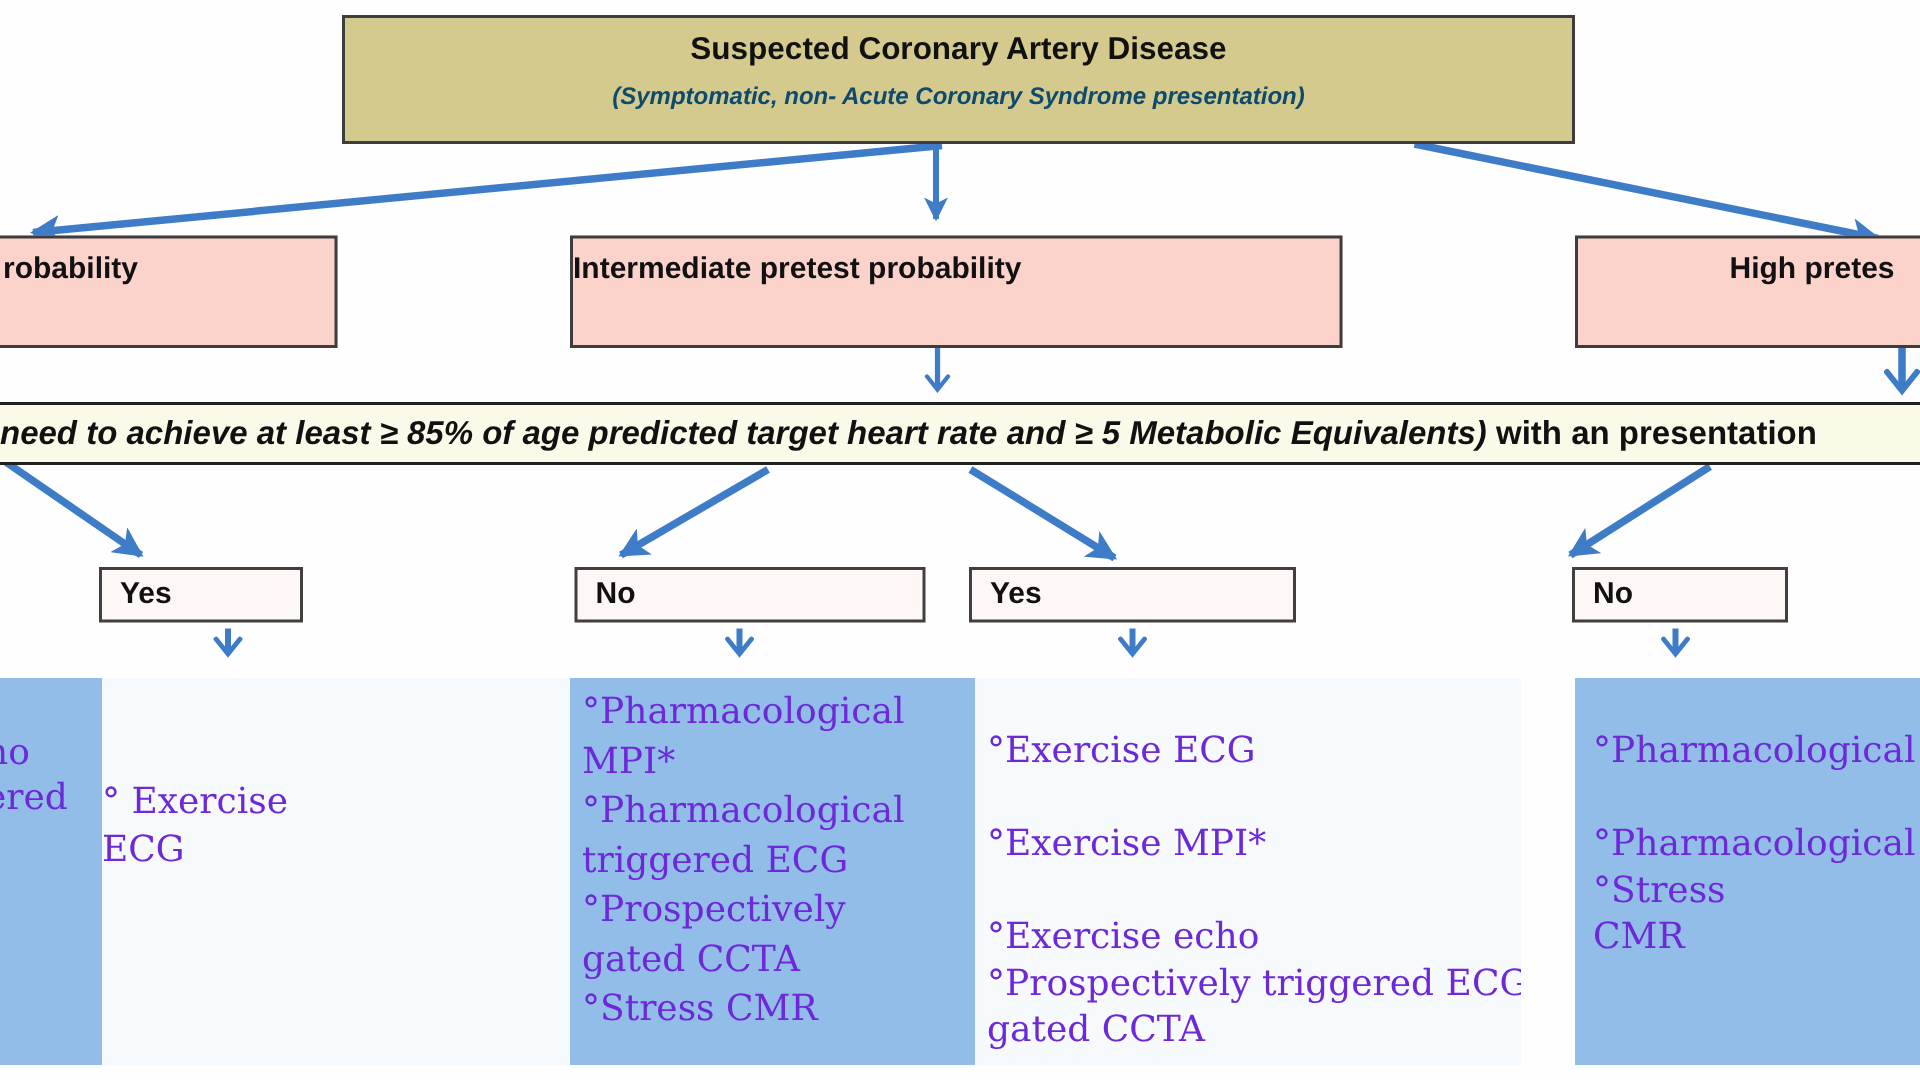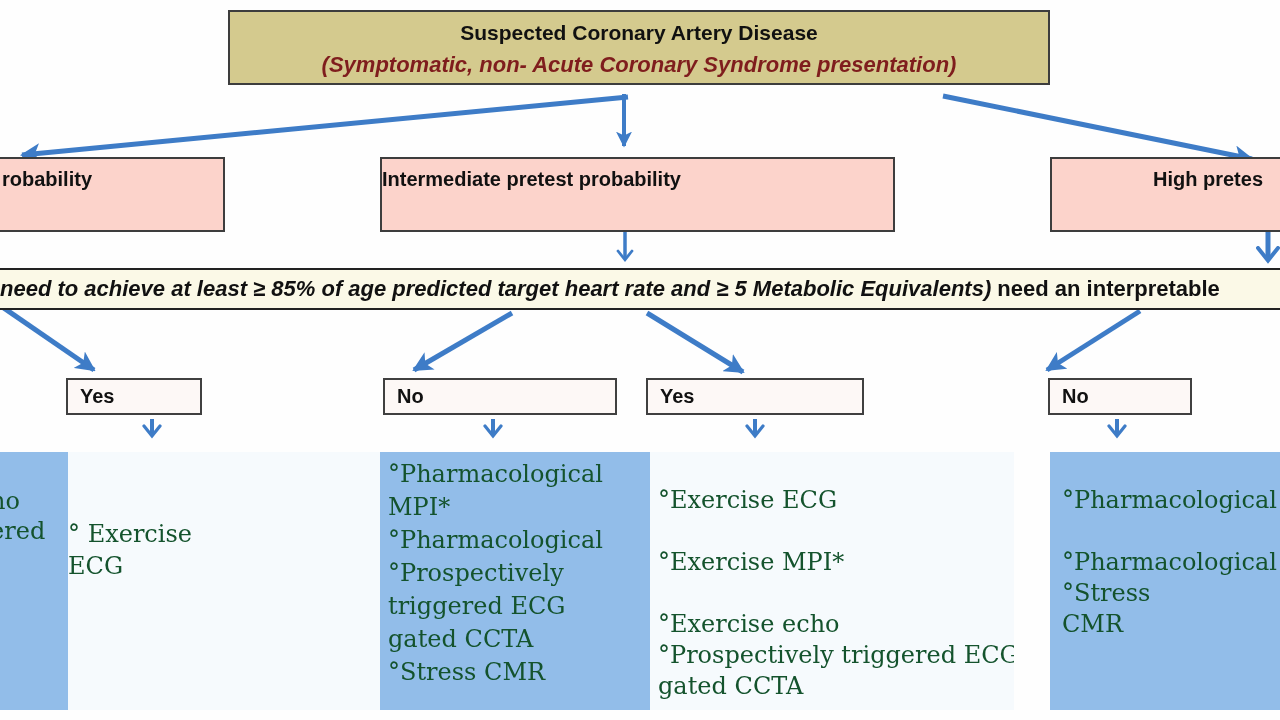--- a/index.html
+++ b/index.html
@@ -3,26 +3,26 @@
 <meta charset="utf-8">
 <style>
   html,body{margin:0;padding:0;background:#ffffff;}
   #stage{
     position:relative;width:1280px;height:720px;overflow:hidden;
     background:#fefefe;font-family:"Liberation Sans",sans-serif;
   }
   .abs{position:absolute;box-sizing:border-box;}
   
   .top-box{
-    left:228px;top:10px;width:822px;height:75px;
+    left:228px;top:10px;width:822px;height:86px;
     background:#d4ca8e;border:2px solid #3d3d3d;
     text-align:center;padding-top:5px;
   }
   .top-title{font-size:21px;font-weight:bold;color:#111;line-height:32px;}
-  .top-subtitle{font-size:22px;font-weight:bold;font-style:italic;color:#7f1d1d;line-height:32px;}
+  .top-subtitle{font-size:16px;font-weight:bold;font-style:italic;color:#0c4a6e;line-height:32px;}
   
   .pretest{
     top:157px;height:75px;background:#fcd3cb;border:2px solid #3d3d3d;
     font-size:20px;font-weight:bold;color:#111;padding-top:9px;white-space:nowrap;
   }
   .pretest-left{left:-22px;width:247px;padding-left:22px;}
   .pretest-mid{left:380px;width:515px;text-align:left;}
   .pretest-right{left:1050px;width:250px;padding-left:101px;}
   
   .strip{
@@ -37,21 +37,21 @@
     top:378px;height:37px;background:#fdf8f6;border:2px solid #404040;
     font-size:20px;font-weight:bold;color:#111;padding:5px 0 0 12px;
   }
   .d0{left:66px;width:136px;}
   .d1{left:383px;width:234px;}
   .d2{left:646px;width:218px;}
   .d3{left:1048px;width:144px;}
   
   .panel{
     top:452px;height:258px;overflow:hidden;
-    font-family:"DejaVu Serif",serif;font-size:24px;color:#14532d;white-space:nowrap;
+    font-family:"DejaVu Serif",serif;font-size:24px;color:#6d28d9;white-space:nowrap;
   }
   .panel .ln{height:31px;line-height:31px;}
   .blue{background:#92bde9;}
   .light{background:#f6fafd;}
   .p-blue1{left:-10px;width:78px;padding-top:34px;}
   .p-blue1 .ln{height:30px;line-height:30px;}
   .p-light1{left:68px;width:312px;padding-top:66px;}
   .p-light1 .ln{height:32px;line-height:32px;}
   .p-blue2{left:380px;width:270px;padding-top:6px;padding-left:8px;}
   .p-blue2 .ln{height:33px;line-height:33px;}
@@ -91,41 +91,41 @@
 
   <div class="abs top-box">
     <div class="top-title">Suspected Coronary Artery Disease</div>
     <div class="top-subtitle">(Symptomatic, non- Acute Coronary Syndrome presentation)</div>
   </div>
 
   <div class="abs pretest pretest-left">robability</div>
   <div class="abs pretest pretest-mid">Intermediate pretest probability</div>
   <div class="abs pretest pretest-right">High pretes</div>
 
-  <div class="abs strip"><span class="it">need to achieve at least ≥ 85% of age predicted target heart rate and ≥ 5 Metabolic Equivalents)</span><span> need an interpretable</span></div>
+  <div class="abs strip"><span class="it">need to achieve at least ≥ 85% of age predicted target heart rate and ≥ 5 Metabolic Equivalents)</span><span> with an presentation</span></div>
 
   <div class="abs decision d0">Yes</div>
   <div class="abs decision d1">No</div>
   <div class="abs decision d2">Yes</div>
   <div class="abs decision d3">No</div>
 
   <div class="abs panel blue p-blue1">
       <div class="ln">ho</div>
       <div class="ln">ered</div>
     </div>
   <div class="abs panel light p-light1">
       <div class="ln">° Exercise</div>
       <div class="ln">ECG</div>
     </div>
   <div class="abs panel blue p-blue2">
       <div class="ln">°Pharmacological</div>
       <div class="ln">MPI*</div>
       <div class="ln">°Pharmacological</div>
+      <div class="ln">triggered ECG</div>
       <div class="ln">°Prospectively</div>
-      <div class="ln">triggered ECG</div>
       <div class="ln">gated CCTA</div>
       <div class="ln">°Stress CMR</div>
     </div>
   <div class="abs panel light p-light2">
       <div class="ln">°Exercise ECG</div>
       <div class="ln">&nbsp;</div>
       <div class="ln">°Exercise MPI*</div>
       <div class="ln">&nbsp;</div>
       <div class="ln">°Exercise echo</div>
       <div class="ln">°Prospectively triggered ECG</div>

